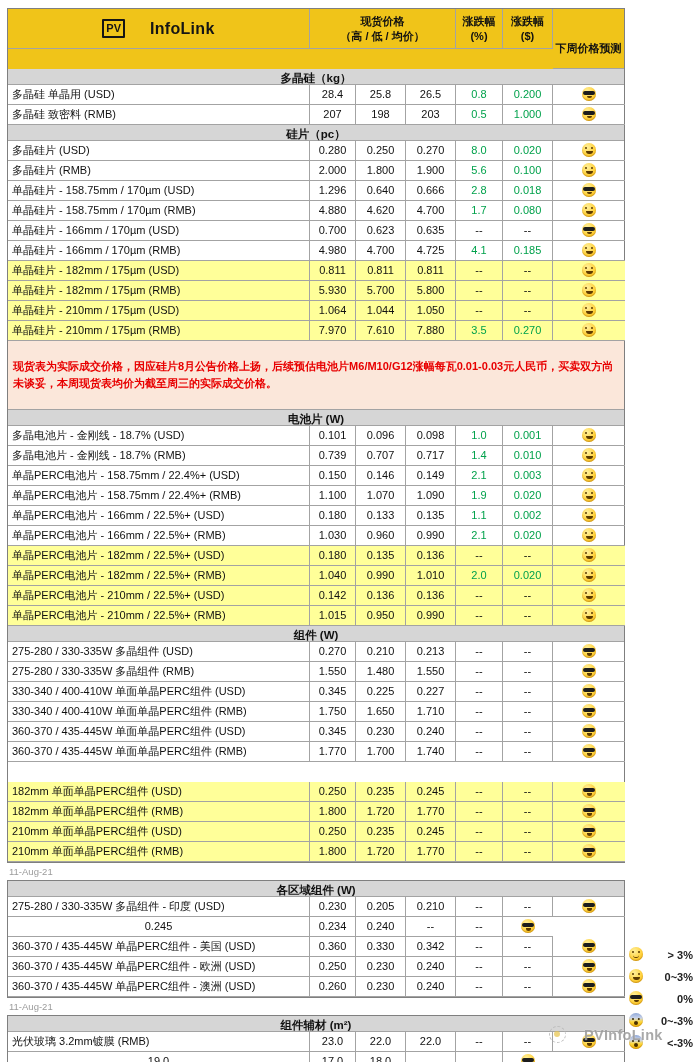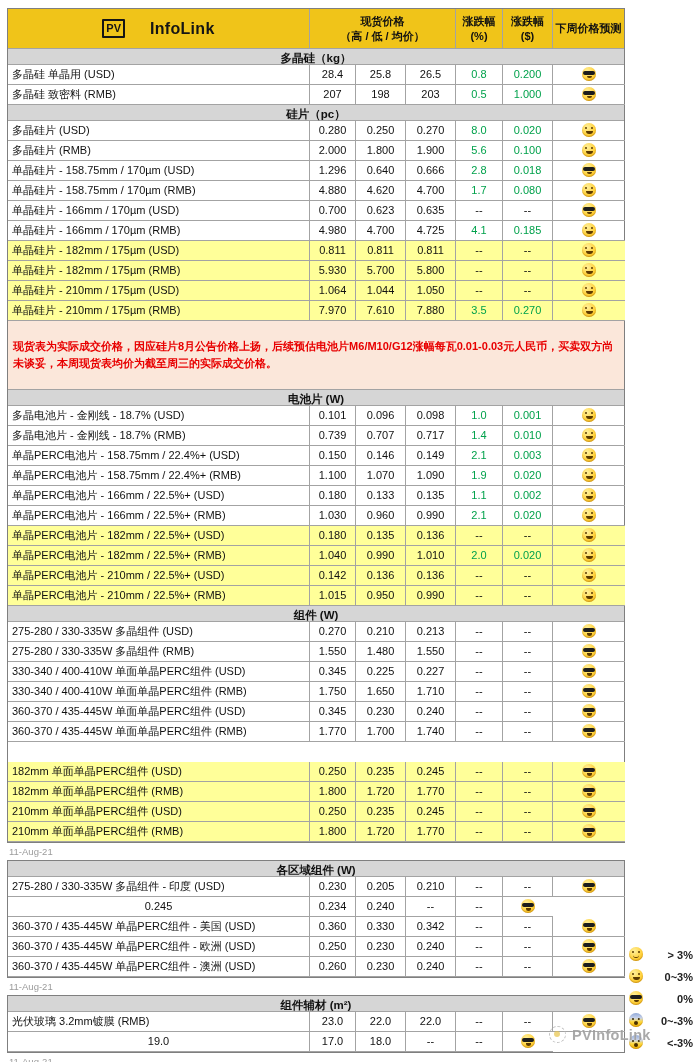--- a/index.html
+++ b/index.html
@@ -12,21 +12,21 @@
   body{
     width:696px; height:1062px; position:relative; overflow:hidden;
     font-family:"Liberation Sans","DejaVu Sans",sans-serif; color:#111;
   }
   .page{position:absolute; left:7px; top:8px; width:618px;}
   .price-table{border:1.5px solid #7F7F7F; border-bottom:1px solid #7F7F7F; background:#fff;}
   .thead{display:grid; grid-template-columns:302px 146px 47px 50px 71px; background:var(--gold);}
   .th{border-right:1px solid var(--border); border-bottom:1px solid var(--border);
       display:flex; flex-direction:column; justify-content:center; align-items:center;
       font-weight:bold; font-size:11px; height:40px; text-align:center; line-height:1.35; padding:1px;}
-  .th:last-child{border-right:none;}
+  .th:last-child{border-right:none;margin-top:20px;}
   .logo-cell{flex-direction:row; gap:4px;}
   .logo-pv{border:2px solid #151515; border-radius:1px; padding:0 2px; font-size:11px; font-weight:bold; color:#151515;}
   .logo-text{font-size:16px; font-weight:bold; color:#151515; letter-spacing:0.3px;margin-left:21px;}
   .section-row{background:var(--section); border-bottom:1px solid var(--border);
       text-align:center; font-weight:bold; font-size:11.5px; height:16px; line-height:19px;}
   .row{display:grid; grid-template-columns:302px 46px 50px 50px 47px 50px 72px; height:20px;}
   .cell{border-right:1px solid var(--border); border-bottom:1px solid var(--border);
       font-size:11px; line-height:18px; text-align:center; white-space:nowrap; overflow:hidden;}
   .cell:last-child{border-right:none;}
   .cell.name{text-align:left; padding-left:4px;}
@@ -56,21 +56,21 @@
   .emo.fear,.emo.scream{background:linear-gradient(180deg,#8FA8D8 0%,#C9D4EB 36%,#FFD93E 62%,#F1B307 100%);}
   .emo.fear::before,.emo.scream::before{content:""; position:absolute; left:3px; top:5px; width:2.2px; height:2.2px;
       border-radius:50%; background:#3A2A00; box-shadow:5.8px 0 0 #3A2A00;}
   .emo.fear::after,.emo.scream::after{content:""; position:absolute; left:5px; top:8px; width:4px; height:4px;
       border-radius:50%; background:#4A3000;}
   
   .legend{position:absolute; left:629px; top:944px; width:64px;}
   .legend-item{display:flex; align-items:center; gap:5px; height:22px;}
   .legend-label{flex:1; text-align:right; font-size:11px; font-weight:bold; color:#222; white-space:nowrap;}
   
-  .watermark{position:absolute; left:549px; top:1026px; display:flex; align-items:center; gap:6px;
+  .watermark{position:absolute; left:549px; top:1026px; display:flex; align-items:center; gap:18px;
       opacity:.88; pointer-events:none; z-index:5;}
   .wm-logo{width:17px; height:17px; border:1.4px dashed #B9B9B9; border-radius:50%; position:relative;}
   .wm-logo::after{content:""; position:absolute; left:4px; top:4px; width:6px; height:6px;
       border-radius:50%; background:#E7C44A; opacity:.8;}
   .wm-text{font-size:14.5px; font-weight:bold; color:#9E9E9E; letter-spacing:.3px;
       text-shadow:0 0 1px #fff;}
 </style>
 </head>
 <body>
 

